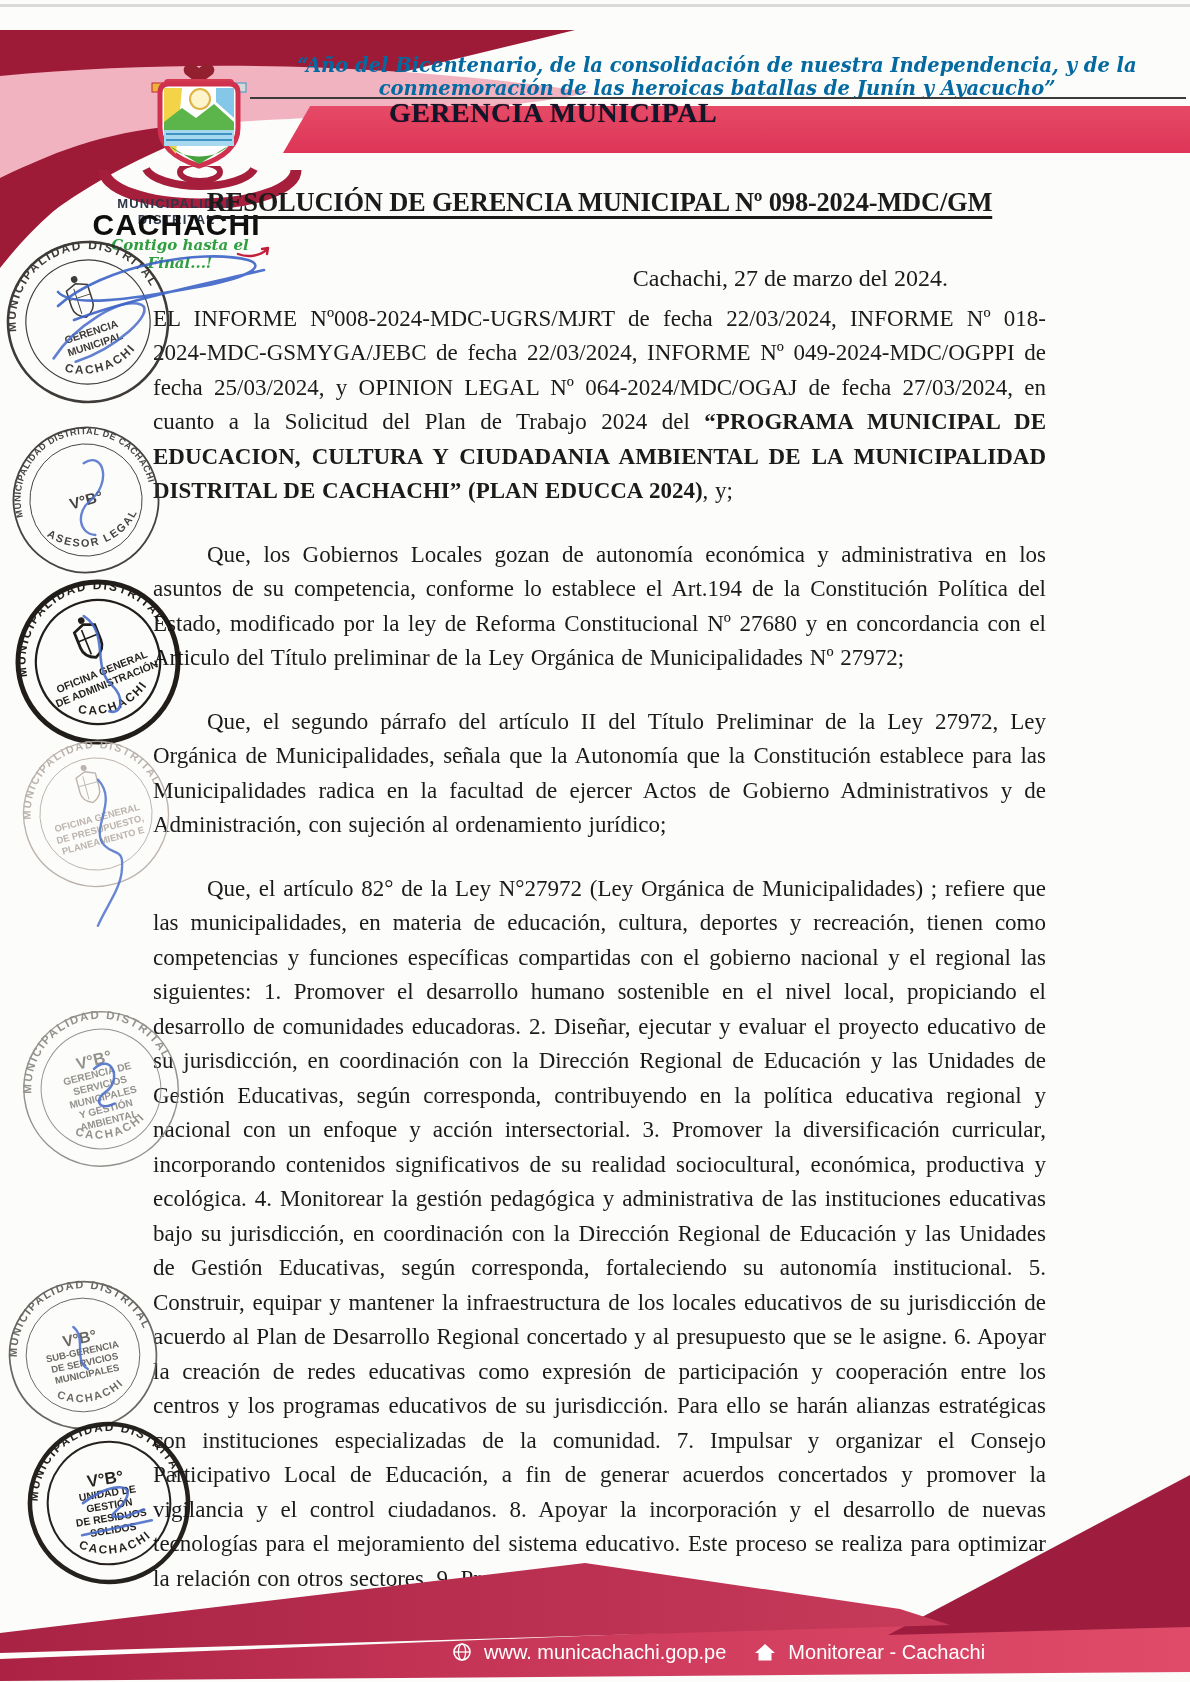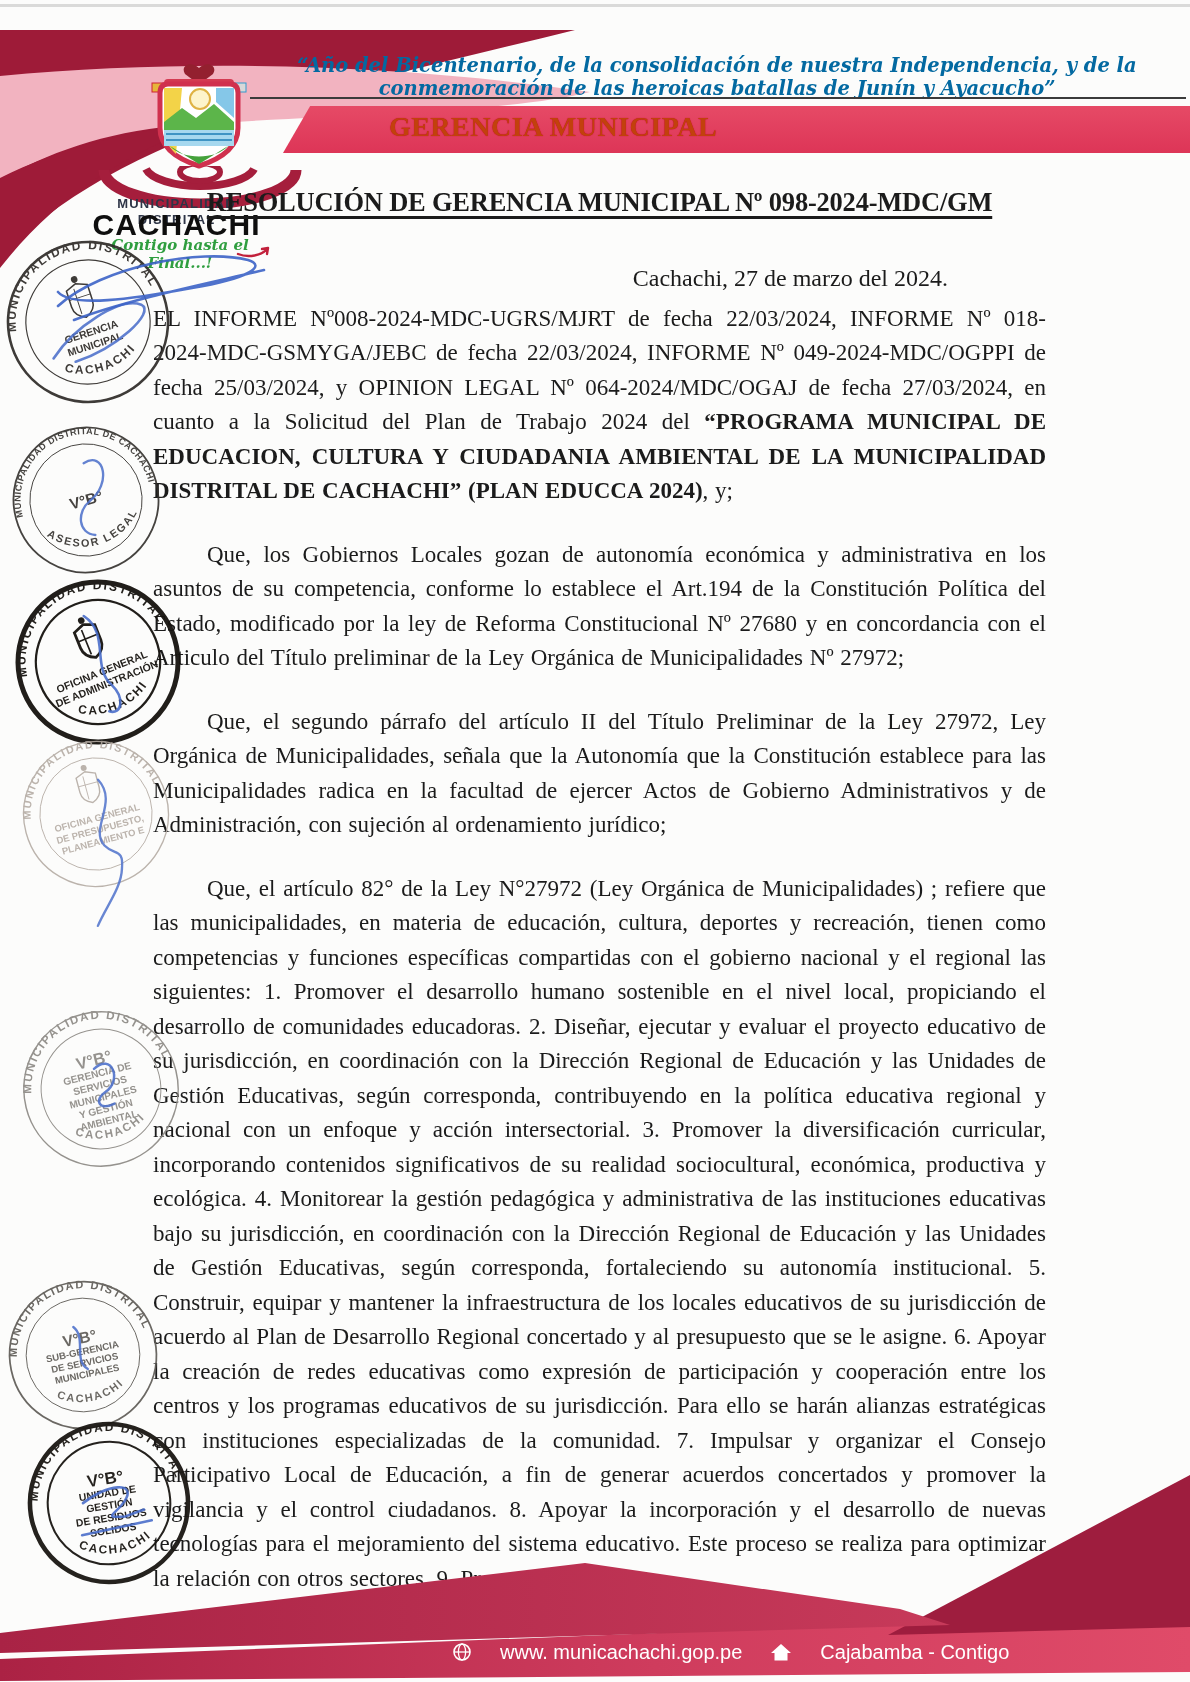--- a/index.html
+++ b/index.html
@@ -4,21 +4,21 @@
 <style>
   html,body{margin:0;padding:0}
   body{width:1190px;height:1682px;position:relative;overflow:hidden;
        background:#fcfcfb;font-family:"Liberation Serif",serif;color:#1b1b1b}
   .abs{position:absolute}
   
   #scan-edge{left:0;top:4px;width:1190px;height:3px;background:#9a9a9a;opacity:.35}
   #header-ribbon-svg{left:0;top:18px;width:660px;height:300px}
   #banner-band{left:283px;top:106px;width:930px;height:47px;background:linear-gradient(180deg,#e64a66,#dd3557);
        transform:skewX(-30deg);transform-origin:bottom left}
-  #banner-text{left:388px;top:109px;width:330px;text-align:center;color:#c2410c;
+  #banner-text{left:388px;top:95px;width:330px;text-align:center;color:#0f172a;
        font:700 28px/1.3 "Liberation Serif",serif;letter-spacing:.5px;text-shadow:0 0 1px #b02}
   #quote{left:248px;top:54px;width:938px;text-align:center;font-style:italic;font-weight:700;
        font-size:19.5px;color:#0369a1;font-family:"DejaVu Serif",serif}
   #quote-rule{left:250px;top:97px;width:936px;border-top:2.5px solid #3b3b3b;height:0}
   
   #logo{left:40px;top:28px;width:230px;height:210px}
   #crest-svg{left:84px;top:34px;width:150px;height:108px}
   #arcs-svg{left:58px;top:138px;width:204px;height:42px}
   #logo-line1{left:44px;top:168px;width:185px;text-align:center;font:700 13px/1.2 "Liberation Sans",sans-serif;
        letter-spacing:1.2px;color:#2e3547}
@@ -41,21 +41,21 @@
   .p-indent{text-indent:54px;margin-top:29px}
   .bold{font-weight:700}
   
   .stamp{position:absolute;pointer-events:none}
   .stamp svg{overflow:visible}
   #signature-free{left:52px;top:244px;width:230px;height:110px}
   
   #footer-svg{left:0;top:1467px;width:1190px;height:215px}
   #footer-row{left:452px;top:1640px;width:470px;display:flex;align-items:center;gap:14px;
        font:400 20px/1.2 "Liberation Sans",sans-serif;color:#fff}
-  .footer-item{display:flex;align-items:center;gap:28px;white-space:nowrap}
+  .footer-item{display:flex;align-items:center;gap:12px;white-space:nowrap}
   #footer-sep{width:26px}
 </style>
 </head>
 <body>
 
 <div class="abs" id="scan-edge"></div>
 
 <svg class="abs" id="header-ribbon-svg" viewBox="0 0 660 300">
   <path d="M0,12 L575,12 C470,38 360,62 255,96 C165,125 75,165 0,238 Z" fill="#9e1b38"></path>
   <path d="M0,58 C190,40 400,46 590,74 C500,96 330,96 175,108 C105,114 45,136 0,162 Z" fill="#f2b3c0"></path>
@@ -250,15 +250,15 @@
       <ellipse cx="10" cy="10" rx="3.6" ry="8" fill="none" stroke="#fff" stroke-width="1.3"></ellipse>
       <path d="M2,10 H18" stroke="#fff" stroke-width="1.3"></path>
     </svg>
     <span>www. municachachi.gop.pe</span>
   </div>
   <div id="footer-sep"></div>
   <div class="footer-item">
     <svg width="22" height="20" viewBox="0 0 22 20">
       <path d="M11,2 L21,11 H17.5 V18.5 H4.5 V11 H1 Z" fill="#fff"></path>
     </svg>
-    <span>Cajabamba - Contigo</span>
+    <span>Monitorear - Cachachi</span>
   </div>
 </div>
 
 </body></html>

